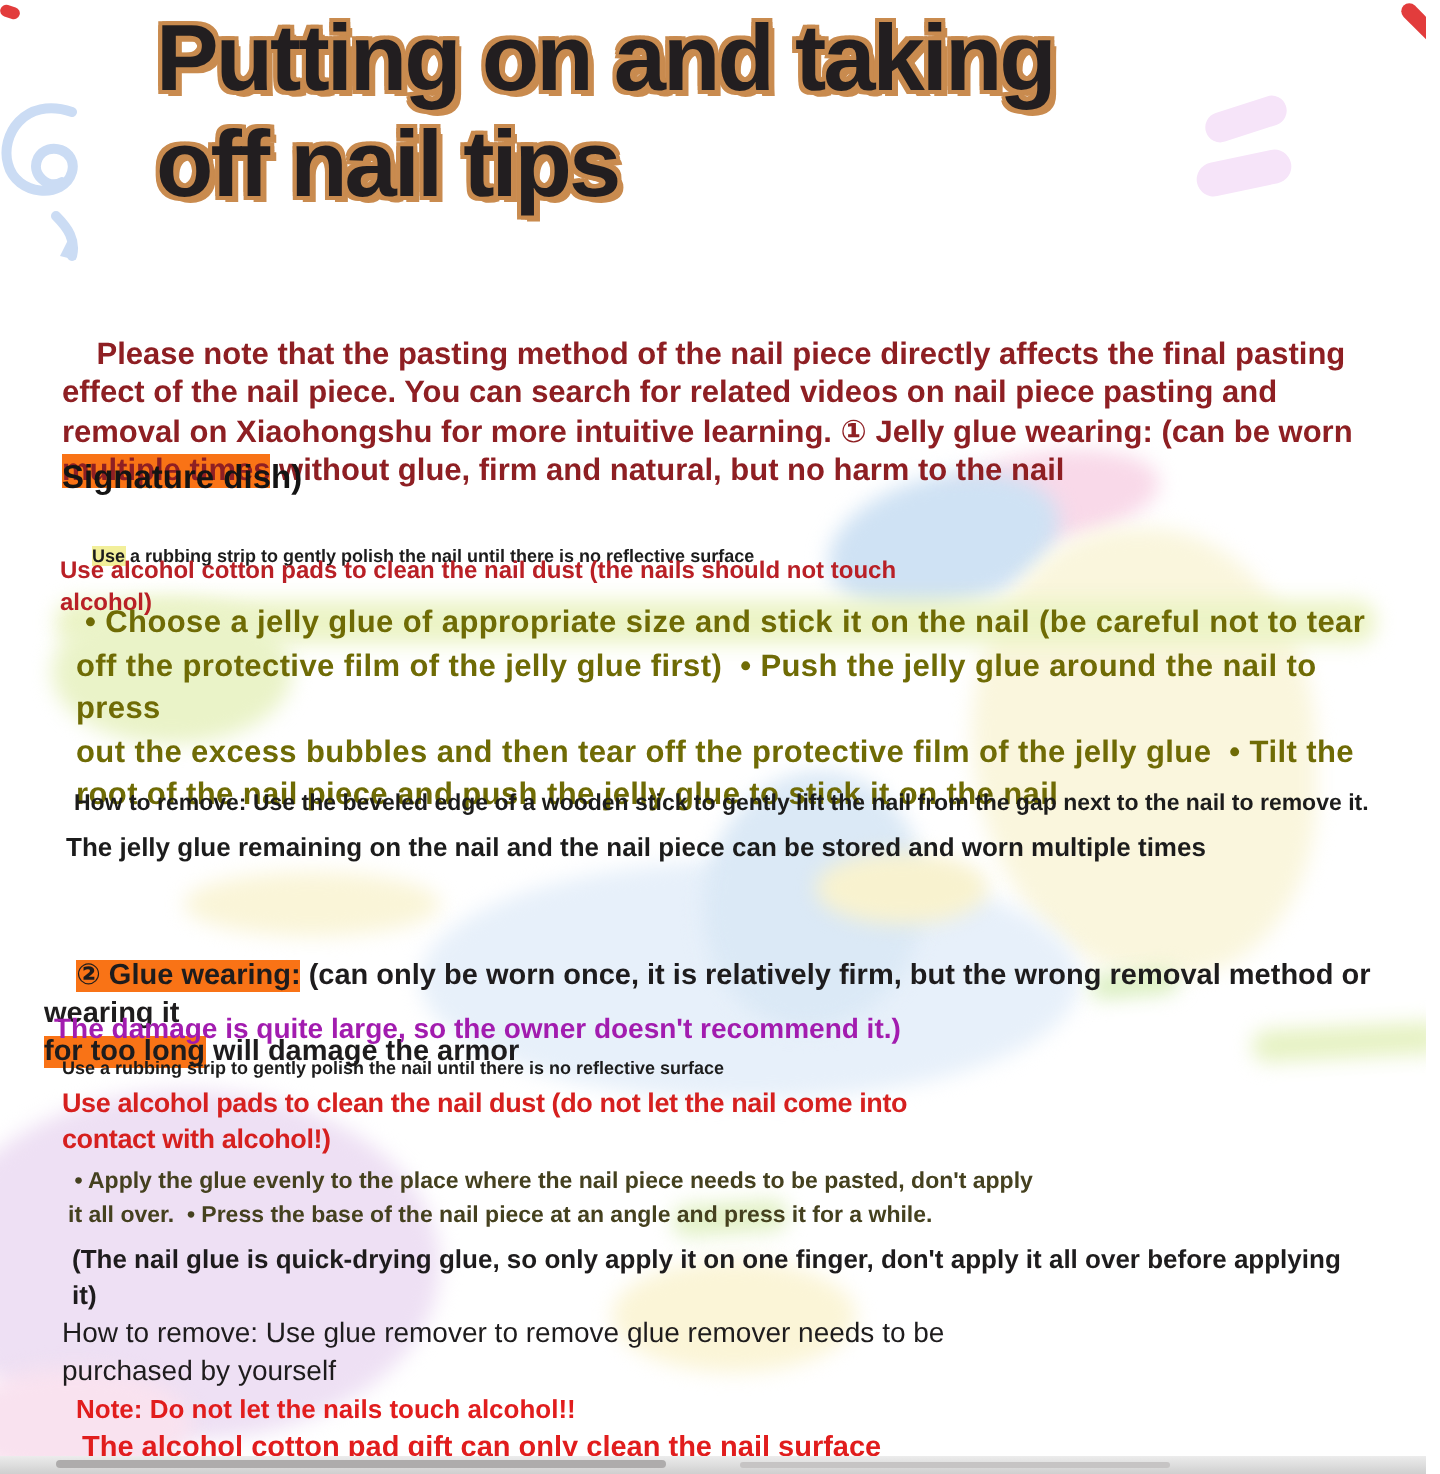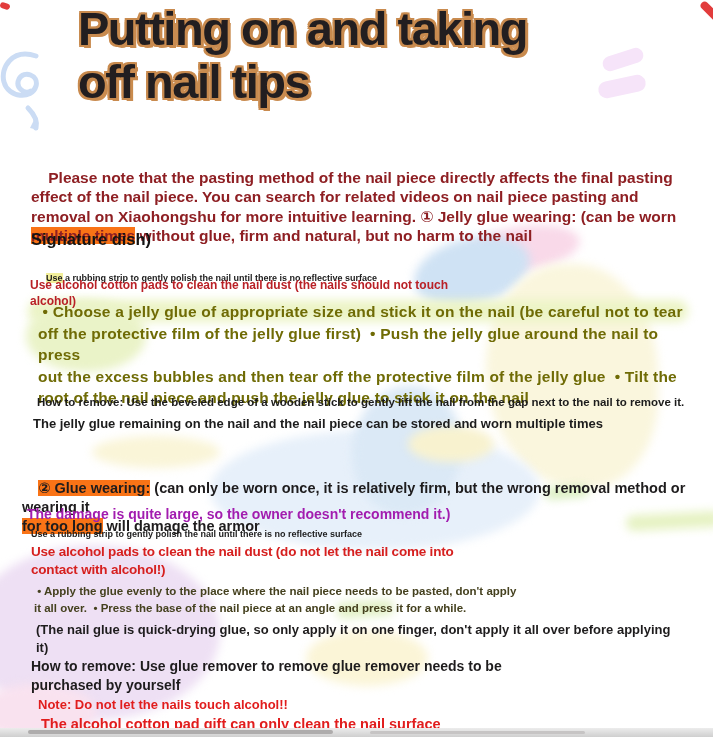--- a/index.html
+++ b/index.html
@@ -29,21 +29,21 @@
   .store-note{top:416px;left:33px;font-size:13px;font-weight:bold;color:#1c1c1c;}
   .glue-heading{top:460px;left:22px;width:696px;font-size:14.5px;line-height:19px;
                 font-weight:bold;color:#1e1c1d;}
   .damage-note{top:506px;left:27px;font-size:14px;font-weight:bold;color:#a21caf;}
   .tip-small-2{top:529px;left:31px;font-size:9px;font-weight:bold;color:#1c1c1c;}
   .red-2{top:543px;left:31px;font-size:13.5px;line-height:17.5px;font-weight:bold;
          letter-spacing:-.2px;color:#d6201f;}
   .olive-2{top:583px;left:34px;font-size:11.5px;line-height:16.5px;font-weight:bold;color:#45411f;}
   .quick-dry{top:621px;left:36px;width:660px;font-size:13px;line-height:18px;
              font-weight:bold;color:#1e1c1d;}
-  .remove-2{top:657px;left:31px;font-size:14px;line-height:19px;font-weight:bold;color:#1e1c1d;}
+  .remove-2{top:657px;left:31px;font-size:14px;line-height:19px;font-weight:normal;color:#1e1c1d;}
   .note-1{top:697px;left:38px;font-size:13px;font-weight:bold;color:#e11d1d;}
   .note-2{top:716px;left:41px;font-size:14.5px;font-weight:bold;color:#e11d1d;}
 
   .bottom-bar{position:absolute;left:0;top:728px;width:720px;height:9px;z-index:3;
               background:linear-gradient(#ececec,#cfcfcf);}
   .bottom-streak-1{position:absolute;left:28px;top:2px;width:305px;height:4px;
                    background:#aeacac;border-radius:2px;}
   .bottom-streak-2{position:absolute;left:370px;top:3px;width:215px;height:3px;
                    background:#c6c4c4;border-radius:2px;}
 </style>

